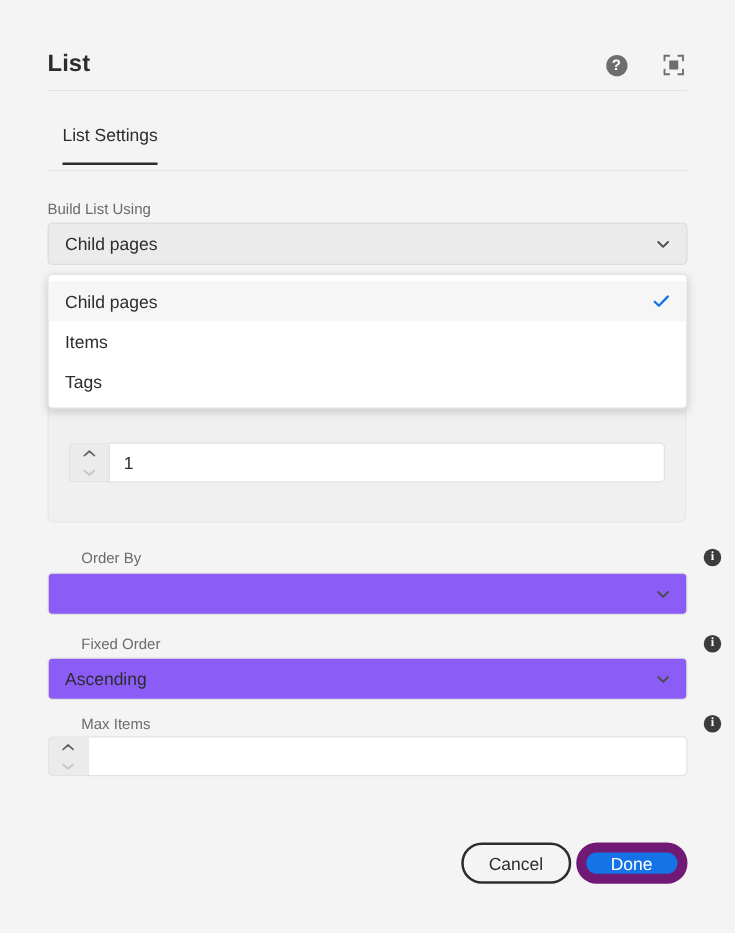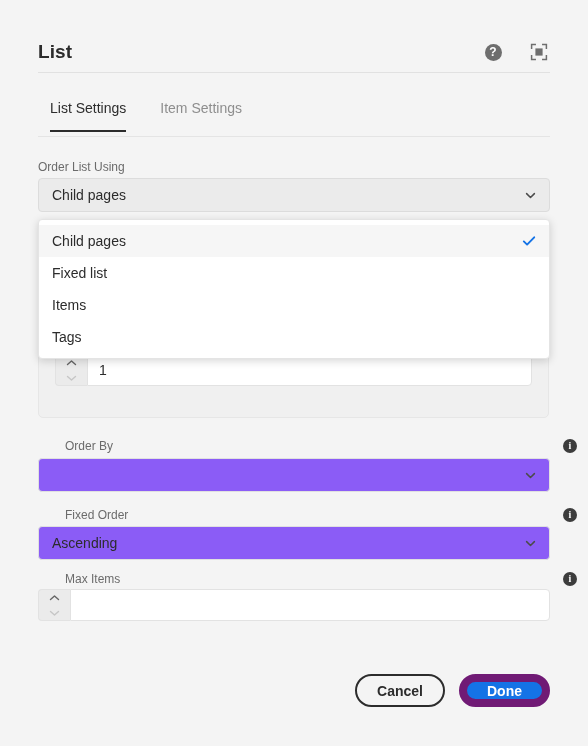--- a/index.html
+++ b/index.html
@@ -268,22 +268,21 @@
   #maxitems-label { position: absolute; left: 38px; top: 572px; width: 512px; }
   #maxitems-stepper { position: absolute; left: 38px; top: 589px; width: 512px; }
 
   
   .footer {
     position: absolute;
     right: 38px;
     top: 674px;
     display: flex;
     align-items: center;
-    gap: 14px;
-    font-weight: bold;
+    gap: 4px;
   }
   .btn {
     height: 33px;
     border-radius: 17px;
     font-size: 14px;
     display: flex;
     align-items: center;
     justify-content: center;
     cursor: pointer;
     padding: 0 20px;
@@ -318,25 +317,24 @@
           <path d="M1.6 5.2V1.6H5.2M12.8 1.6H16.4V5.2M16.4 12.8V16.4H12.8M5.2 16.4H1.6V12.8" stroke="#6e6e6e" stroke-width="1.5" stroke-linecap="square"></path>
           <rect x="5.4" y="5.4" width="7.2" height="7.2" fill="#6e6e6e"></rect>
         </svg>
       </div>
     </div>
   </div>
   <div class="header-rule"></div>
 
   <div class="tabs">
     <div class="tab active">List Settings</div>
-    <div class="tab">Item Settings</div>
   </div>
   <div class="tabs-rule"></div>
 
-  <div id="build-label" class="field-label">Order List Using</div>
+  <div id="build-label" class="field-label">Build List Using</div>
 
   <div id="build-select" class="select-box">
     <span>Child pages</span>
     <span class="chev">
       <svg width="13" height="13" viewBox="0 0 13 13" fill="none" aria-hidden="true">
         <path d="M2.6 4.6L6.5 8.5L10.4 4.6" stroke="#4b4b4b" stroke-width="1.5" stroke-linecap="round" stroke-linejoin="round"></path>
       </svg>
     </span>
   </div>
 
@@ -363,24 +361,20 @@
   <div class="dropdown">
     <div class="dd-item selected">
       <span>Child pages</span>
       <span class="dd-check">
         <svg width="14" height="14" viewBox="0 0 14 14" fill="none" aria-hidden="true">
           <path d="M1.8 7.4L5.1 10.6L12.2 3.3" stroke="currentColor" stroke-width="1.9" stroke-linecap="round" stroke-linejoin="round"></path>
         </svg>
       </span>
     </div>
     <div class="dd-item">
-      <span>Fixed list</span>
-      <span class="dd-check hidden"></span>
-    </div>
-    <div class="dd-item">
       <span>Items</span>
       <span class="dd-check hidden"></span>
     </div>
     <div class="dd-item">
       <span>Tags</span>
       <span class="dd-check hidden"></span>
     </div>
   </div>
 
   <div id="orderby-label" class="label-row">

